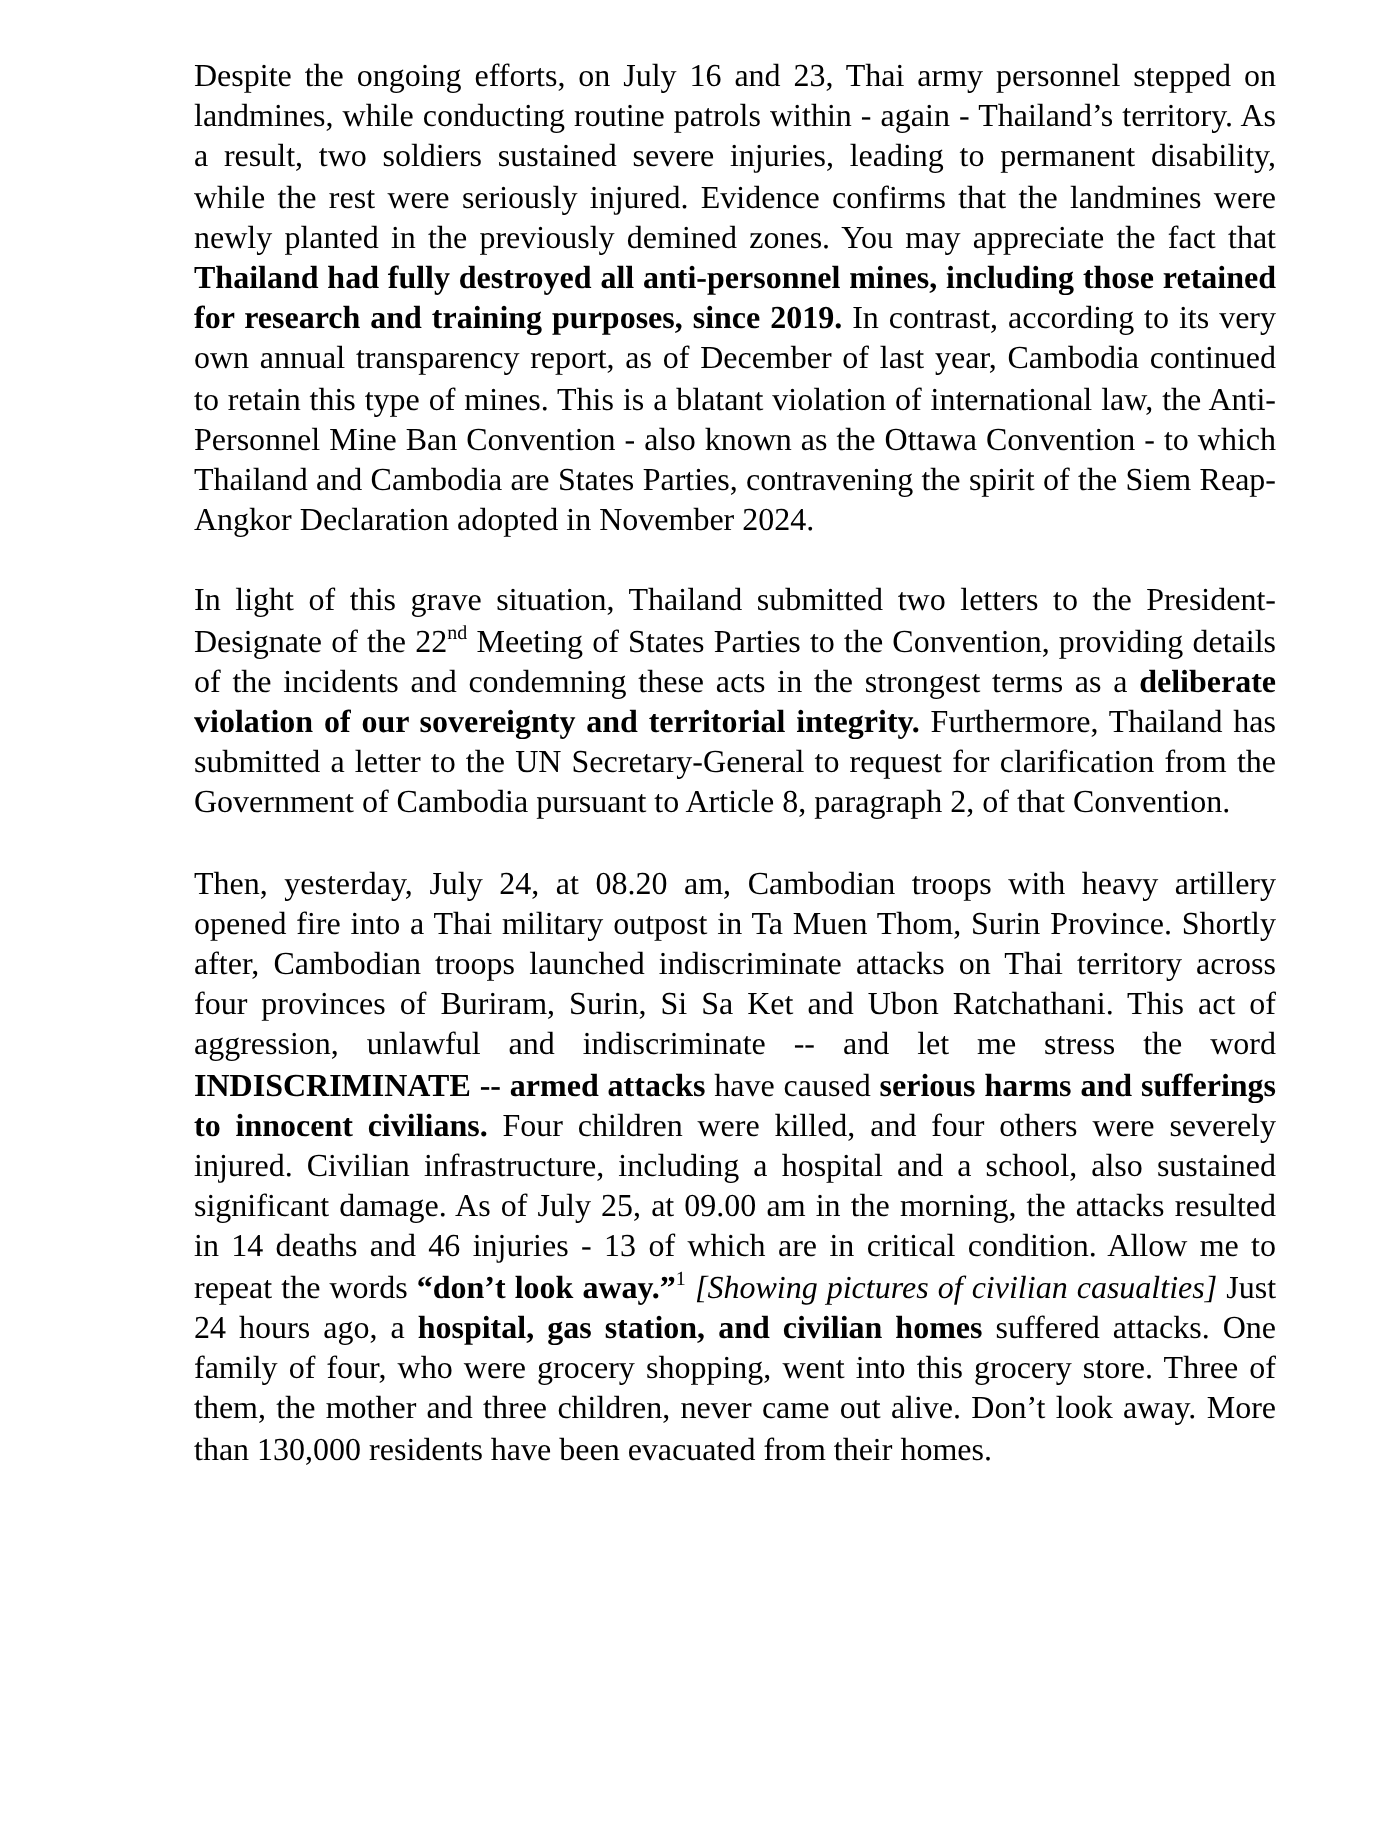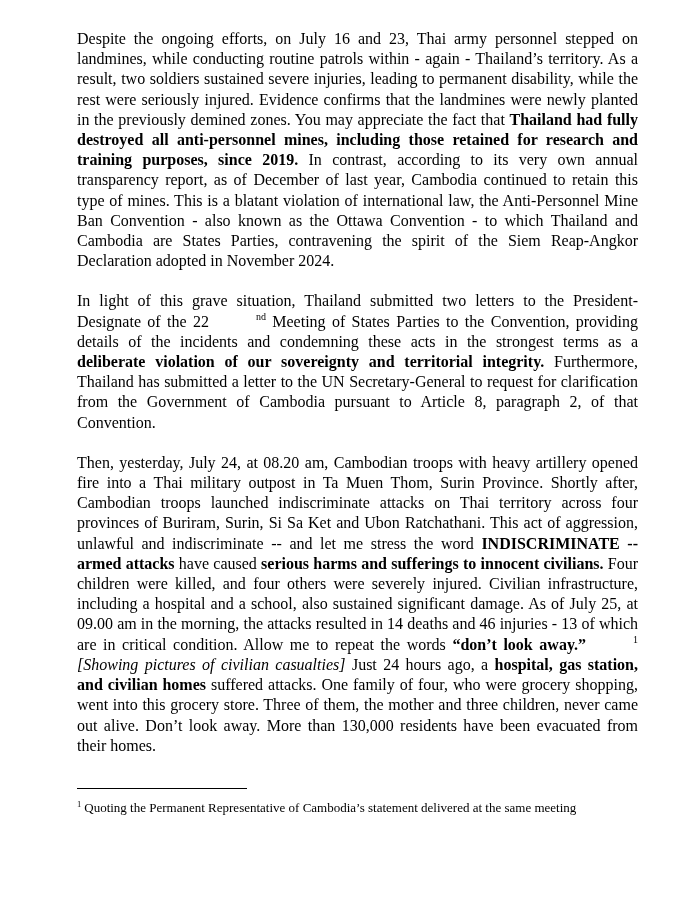--- a/index.html
+++ b/index.html
@@ -11,40 +11,39 @@
     width: 694px;
     height: 911px;
     overflow: hidden;
     font-family: "Liberation Serif", serif;
     color: #000000;
   }
   .page {
     box-sizing: border-box;
     width: 694px;
     height: 911px;
-    padding: 29px 56px 0 77px;
+    padding: 29px 56px 0 97px;
     background: #ffffff;
   }
   .doc-body p.para {
     margin: 0 0 20px 0;
     font-size: 16px;
     line-height: 20.2px;
     text-align: justify;
     color: #000000;
   }
   .doc-body p.para:last-child {
     margin-bottom: 0;
   }
   .run-bold { font-weight: bold; }
   .run-italic { font-style: italic; margin-top: 42px; }
   sup.run-super {
     font-size: 10px;
     line-height: 0;
     vertical-align: super;
-    margin-left: 47px;
   }
   .footnote-area {
     margin-top: 32px;
   }
   .footnote-sep {
     border: 0;
     border-top: 1px solid #000000;
     width: 170px;
     margin: 0 0 11px 0;
   }
@@ -64,17 +63,13 @@
 </style>
 </head>
 <body>
 
 <div class="page">
   <div class="doc-body">
       <p class="para"><span class="">Despite the ongoing efforts, on July 16 and 23, Thai army personnel stepped on landmines, while conducting routine patrols within - again - Thailand’s territory. As a result, two soldiers sustained severe injuries, leading to permanent disability, while the rest were seriously injured. Evidence confirms that the landmines were newly planted in the previously demined zones. You may appreciate the fact that </span><span class="run-bold ">Thailand had fully destroyed all anti-personnel mines, including those retained for research and training purposes, since 2019.</span><span class=""> In contrast, according to its very own annual transparency report, as of December of last year, Cambodia continued to retain this type of mines. This is a blatant violation of international law, the Anti-Personnel Mine Ban Convention - also known as the Ottawa Convention - to which Thailand and Cambodia are States Parties, contravening the spirit of the Siem Reap-Angkor Declaration adopted in November 2024.</span></p>
       <p class="para"><span class="">In light of this grave situation, Thailand submitted two letters to the President-Designate of the 22</span><sup class="run-super ">nd</sup><span class=""> Meeting of States Parties to the Convention, providing details of the incidents and condemning these acts in the strongest terms as a </span><span class="run-bold ">deliberate violation of our sovereignty and territorial integrity.</span><span class=""> Furthermore, Thailand has submitted a letter to the UN Secretary-General to request for clarification from the Government of Cambodia pursuant to Article 8, paragraph 2, of that Convention.</span></p>
       <p class="para"><span class="">Then, yesterday, July 24, at 08.20 am, Cambodian troops with heavy artillery opened fire into a Thai military outpost in Ta Muen Thom, Surin Province. Shortly after, Cambodian troops launched indiscriminate attacks on Thai territory across four provinces of Buriram, Surin, Si Sa Ket and Ubon Ratchathani. This act of aggression, unlawful and indiscriminate -- and let me stress the word </span><span class="run-bold ">INDISCRIMINATE -- armed attacks</span><span class=""> have caused </span><span class="run-bold ">serious harms and sufferings to innocent civilians.</span><span class=""> Four children were killed, and four others were severely injured. Civilian infrastructure, including a hospital and a school, also sustained significant damage. As of July 25, at 09.00 am in the morning, the attacks resulted in 14 deaths and 46 injuries - 13 of which are in critical condition. Allow me to repeat the words </span><span class="run-bold ">“don’t look away.”</span><sup class="run-super ">1</sup><span class=""> </span><span class="run-italic ">[Showing pictures of civilian casualties]</span><span class=""> Just 24 hours ago, a </span><span class="run-bold ">hospital, gas station, and civilian homes</span><span class=""> suffered attacks. One family of four, who were grocery shopping, went into this grocery store. Three of them, the mother and three children, never came out alive. Don’t look away. More than 130,000 residents have been evacuated from their homes.</span></p>
     </div>
-  <div class="footnote-area">
-    <hr class="footnote-sep">
-    <p class="footnote"><sup>1</sup><span>Quoting the Permanent Representative of Cambodia’s statement delivered at the same meeting</span></p>
-  </div>
 </div>
 
 </body></html>

